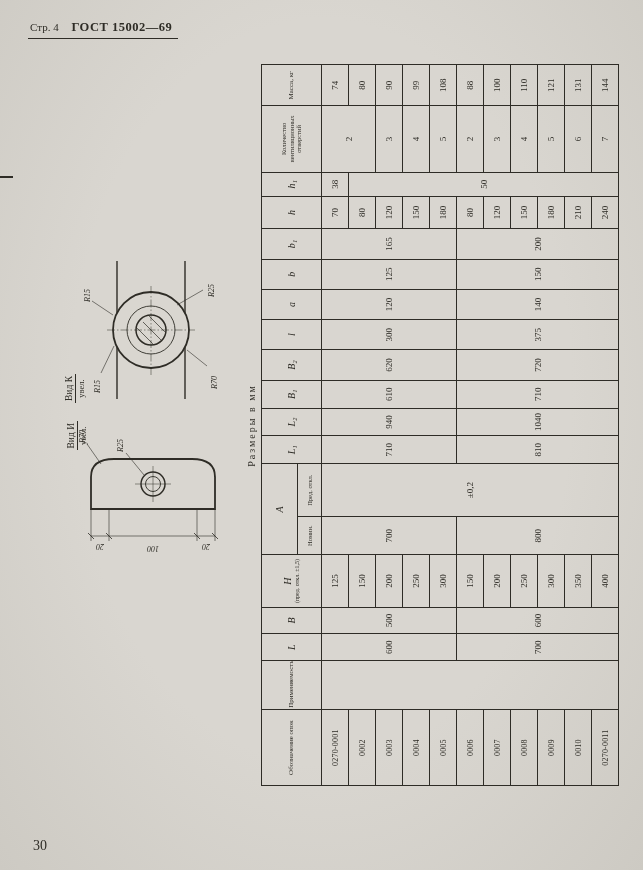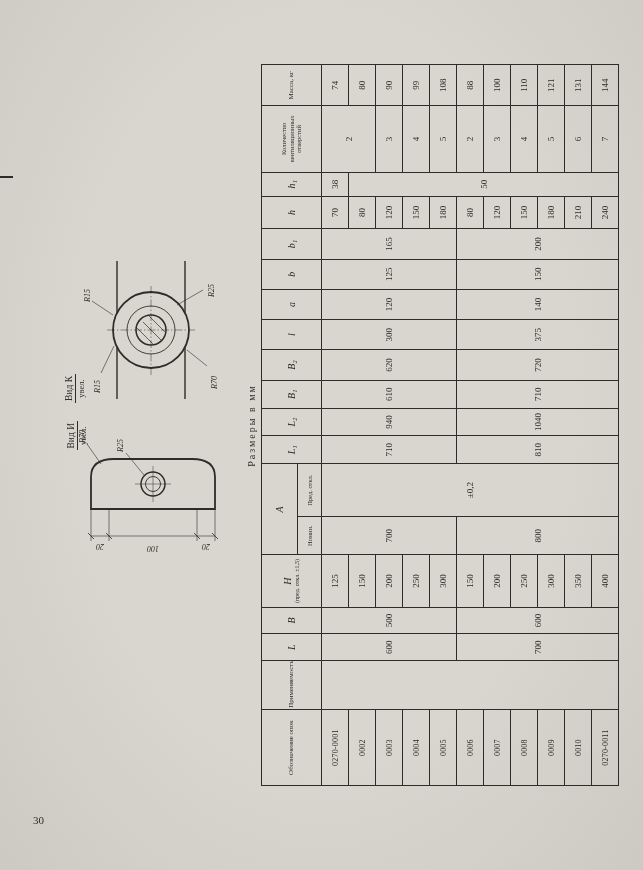--- a/index.html
+++ b/index.html
@@ -16,21 +16,21 @@
     background: radial-gradient(ellipse at 50% 45%, #d9d6d0 55%, #cdcac3 100%);
   }
   
   .doc-header {
     position:absolute; left:28px; top:20px;
     font-size:11px; padding:0 6px 3px 2px;
     border-bottom:1.5px solid #2e2c26;
     white-space:nowrap;
   }
   .doc-header b { font-size:12.5px; letter-spacing:0.5px; margin-left:10px; }
-  .page-number { position:absolute; left:33px; bottom:44px; font-size:11px; }
+  .page-number { position:absolute; left:33px; bottom:16px; font-size:14px; }
   .edge-tick { position:absolute; left:0; top:176px; width:13px; height:2px; background:#2e2c26; }
 
   
   .rotated {
     position:absolute; left:57px; top:48px;
     width:755px; height:575px;
     transform-origin:0 0;
     transform: rotate(-90deg) translateX(-755px);
   }
 
@@ -68,20 +68,24 @@
   table.spec th .tol { display:block; font-size:6px; font-style:normal; }
   table.spec th.tiny { font-size:6.5px; }
   table.spec td { font-size:9px; }
   table.spec td.c-designation { font-size:8px; letter-spacing:0.2px; }
 </style>
 </head>
 <body>
 
 <div class="page">
 
+  <div class="doc-header">
+    <span>Стр. 4</span>
+    <b>ГОСТ 15002—69</b>
+  </div>
 
   <div class="edge-tick"></div>
 
   <div class="rotated">
 
     <div class="drawings">
 
       <div class="fig fig-i">
         <div class="fig-label">
           <b>Вид И</b>

